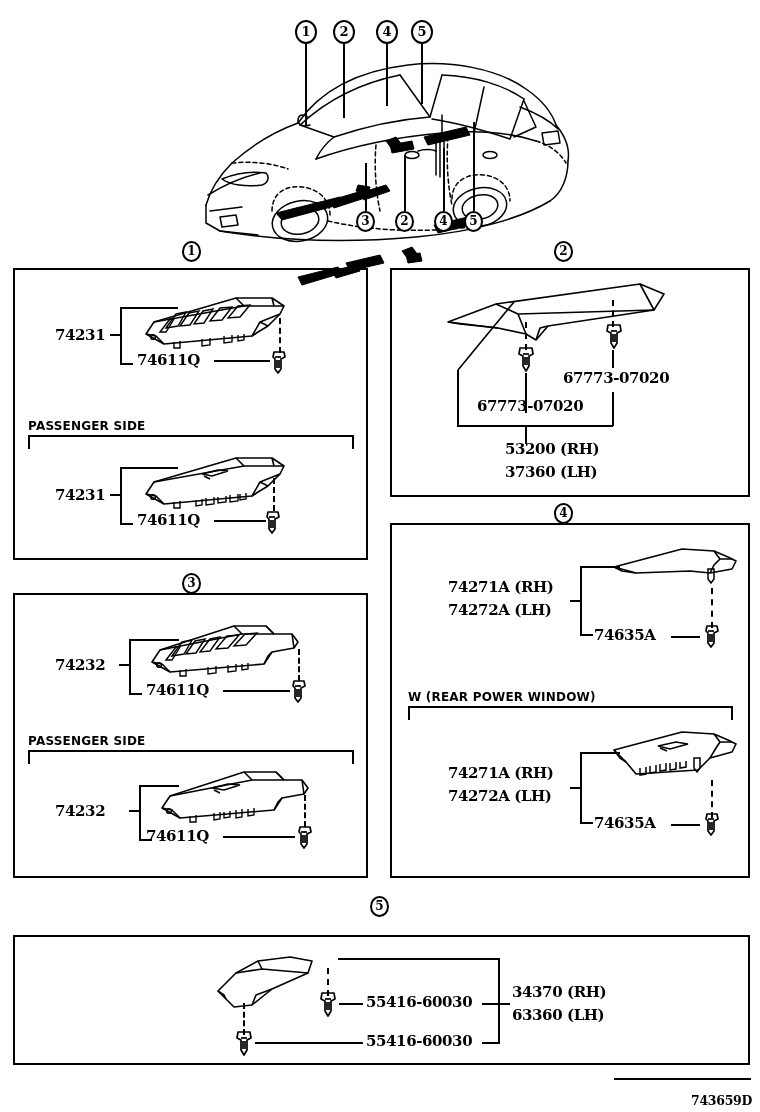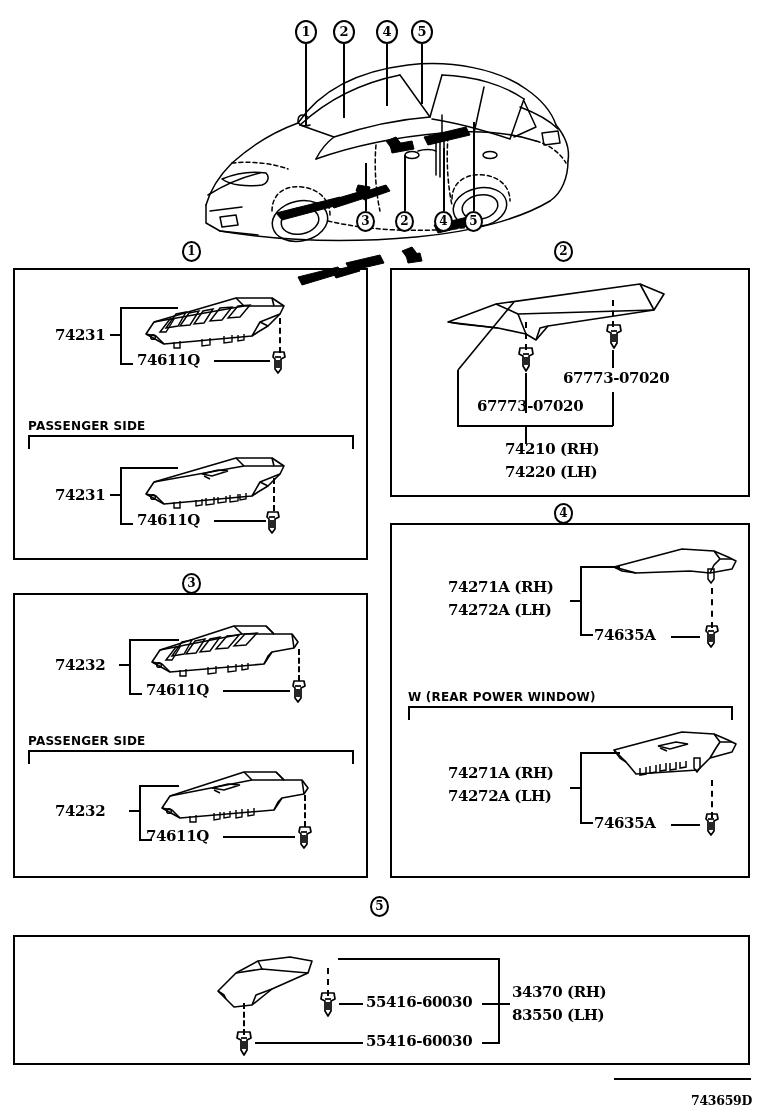--- a/index.html
+++ b/index.html
@@ -373,22 +373,22 @@
   <div class="vline" style="left:457px; top:370px; height:56px;"></div>
   <div class="hline" style="left:457px; top:425px; width:156px;"></div>
   <div class="vline" style="left:612px; top:392px; height:34px;"></div>
   <div class="vline" style="left:525px; top:425px; height:19px;"></div>
   <div class="art" style="left:456px; top:300px; width:60px; height:72px;">
     <svg width="60" height="72" viewBox="0 0 60 72">
       <path d="M58 2 L2 70" fill="none" stroke="#000" stroke-width="1.6"></path>
     </svg>
   </div>
 
-  <div class="pn" style="left:505px; top:441px;">74210 (RH)</div>
-  <div class="pn" style="left:505px; top:464px;">74220 (LH)</div>
+  <div class="pn" style="left:505px; top:441px;">53200 (RH)</div>
+  <div class="pn" style="left:505px; top:464px;">37360 (LH)</div>
 
   <div class="bubble sm panel-tag" style="left:182px; top:573px;">3</div>
   <div class="panel" style="left:13px; top:593px; width:355px; height:285px;"></div>
 
   <div class="pn" style="left:55px; top:657px;">74232</div>
   <div class="vline" style="left:129px; top:639px; height:56px;"></div>
   <div class="hline" style="left:129px; top:639px; width:50px;"></div>
   <div class="hline" style="left:129px; top:693px; width:13px;"></div>
   <div class="hline" style="left:119px; top:664px; width:11px;"></div>
 
@@ -626,18 +626,18 @@
   </div>
   <div class="hline" style="left:255px; top:1042px; width:108px;"></div>
   <div class="pn" style="left:366px; top:1033px;">55416-60030</div>
 
   <div class="hline" style="left:338px; top:958px; width:162px;"></div>
   <div class="vline" style="left:498px; top:958px; height:85px;"></div>
   <div class="hline" style="left:482px; top:1042px; width:18px;"></div>
   <div class="hline" style="left:499px; top:1003px; width:11px;"></div>
 
   <div class="pn" style="left:512px; top:984px;">34370 (RH)</div>
-  <div class="pn" style="left:512px; top:1007px;">83550 (LH)</div>
+  <div class="pn" style="left:512px; top:1007px;">63360 (LH)</div>
 
   <div class="hline" style="left:614px; top:1078px; width:137px; height:2.4px;"></div>
   <div class="docid">743659D</div>
 
 </div>
 
 </body></html>

